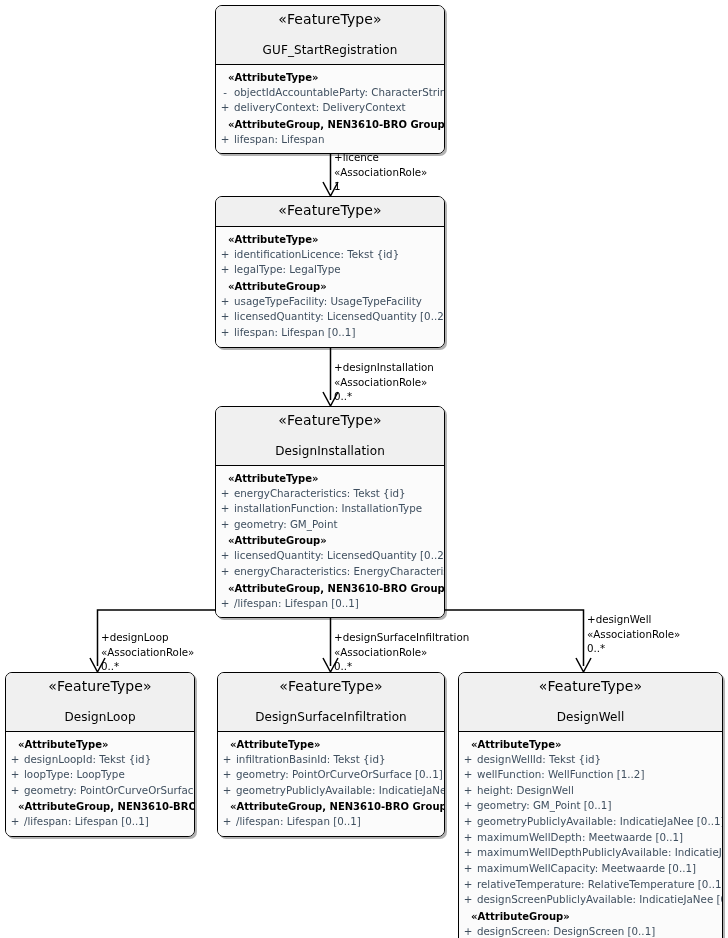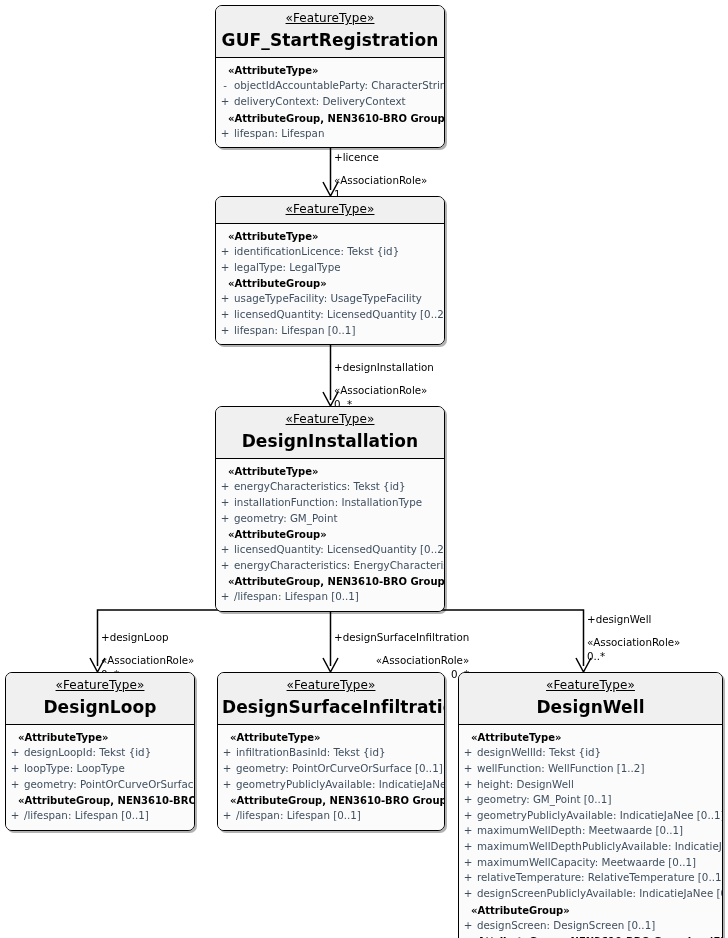--- a/index.html
+++ b/index.html
@@ -35,30 +35,29 @@
     overflow: hidden;
   }
   .uml-header {
     background: #f0f0f0;
     border-bottom: 1.6px solid #000000;
     padding: 5px 4px 6px 4px;
     text-align: center;
     line-height: 1.25;
   }
   .stereo-top {
-    font-size: 12px;
+    font-size: 14px;
     color: #000000;
     letter-spacing: 0.1px;
-    text-decoration: underline;
   }
   .class-name {
-    font-size: 17px;
-    font-weight: bold;
+    font-size: 12px;
+    font-weight: normal;
     color: #000000;
-    margin-top: 4px;
+    margin-top: 14px;
     letter-spacing: 0.1px;
   }
   .uml-body {
     background: #fbfbfb;
     padding: 5px 0 6px 0;
   }
   .grp-label {
     font-size: 10px;
     font-weight: bold;
     color: #000000;
@@ -91,21 +90,20 @@
     font-size: 10.3px;
     color: #000000;
     line-height: 1.42;
     white-space: nowrap;
   }
   .assoc-role {
     font-weight: normal;
   }
   .assoc-stereo {
     font-weight: normal;
-    margin-top: 8px;
   }
   .assoc-mult {
     font-weight: normal;
   }
 </style>
 </head>
 <body>
 
 <div id="diagram">
 
@@ -237,21 +235,21 @@
       </div>
     </div>
   </div>
 
   <div class="assoc-label" style="left:101px; top:630px;">
     <div class="assoc-role">+designLoop</div>
     <div class="assoc-stereo">«AssociationRole»</div>
     <div class="assoc-mult">0..*</div>
   </div>
 
-  <div class="assoc-label" style="left:334px; top:630px;text-align:right;">
+  <div class="assoc-label" style="left:334px; top:630px;">
     <div class="assoc-role">+designSurfaceInfiltration</div>
     <div class="assoc-stereo">«AssociationRole»</div>
     <div class="assoc-mult">0..*</div>
   </div>
 
   <div class="assoc-label" style="left:587px; top:612px;">
     <div class="assoc-role">+designWell</div>
     <div class="assoc-stereo">«AssociationRole»</div>
     <div class="assoc-mult">0..*</div>
   </div>

